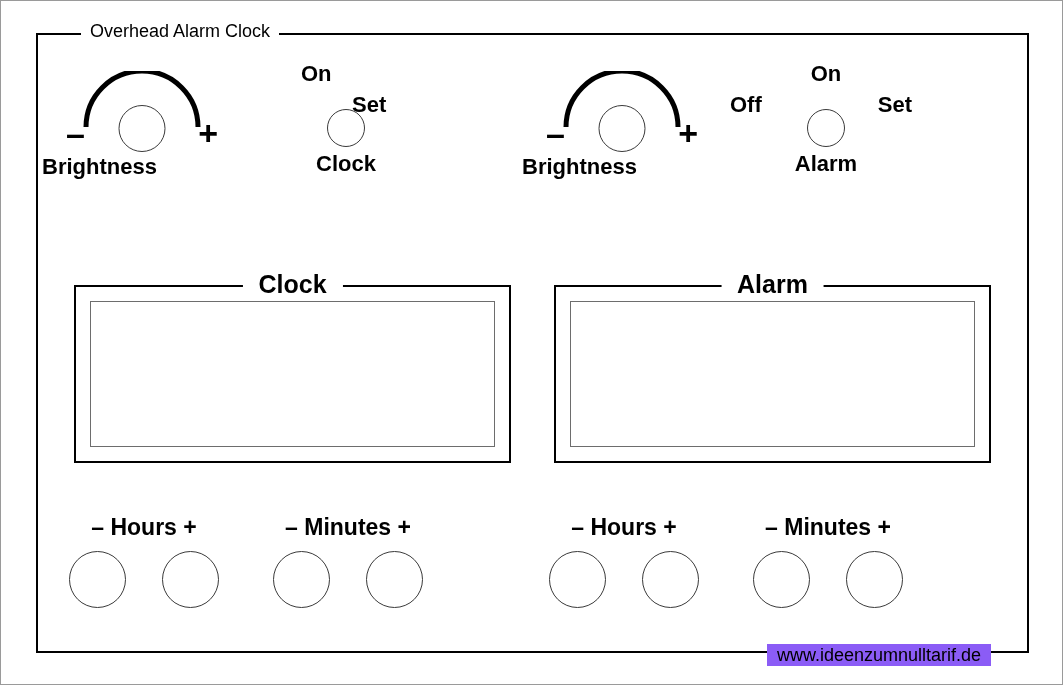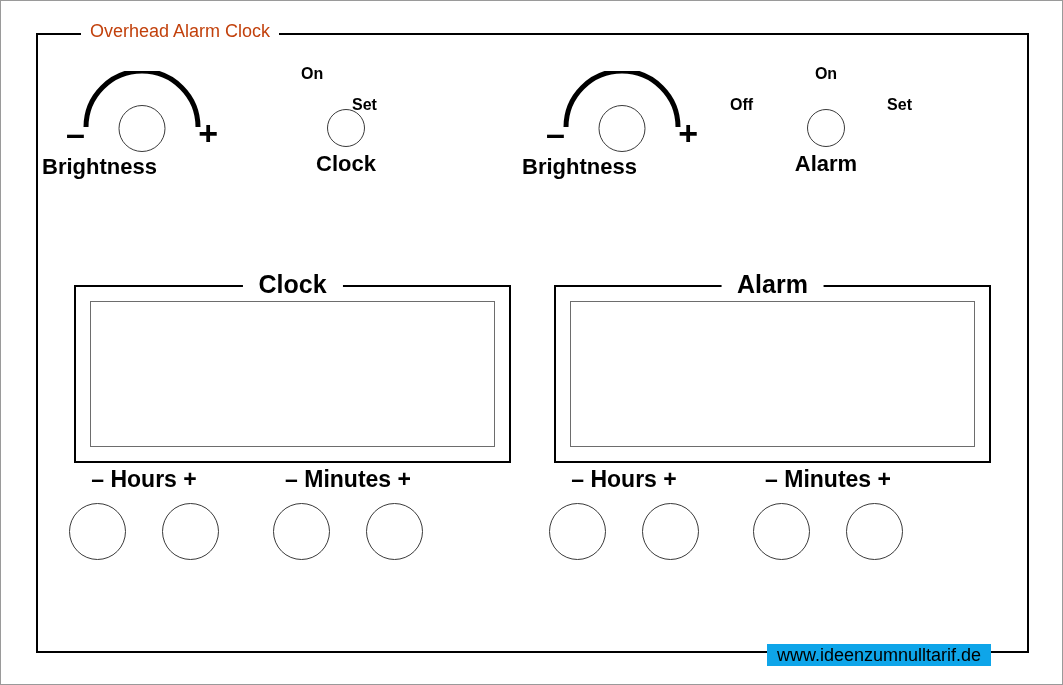--- a/index.html
+++ b/index.html
@@ -35,27 +35,27 @@
     border: 2px solid #000000;
   }
   #device-legend {
     position: absolute;
     left: 45px; top: -13px;
     background: #ffffff;
     padding: 0 9px;
     font-size: 18px;
     line-height: 22px;
     white-space: nowrap;
-    color: #c2410c;
+    color: #000000;
   }
   
   #device-url {
     position: absolute;
     right: 38px; bottom: -13px;
-    background: #0ea5e9;
+    background: #8b5cf6;
     padding: 0 10px;
     font-size: 18px;
     line-height: 22px;
     white-space: nowrap;
   }
 
   
   .knob-group {
     position: absolute;
     width: 200px; height: 110px;
@@ -102,21 +102,21 @@
     position: absolute;
     left: 50%; top: 48px;
     transform: translateX(-50%);
     width: 38px; height: 38px;
     border: 1.5px solid #3a3a3a;
     border-radius: 50%;
     background: #ffffff;
   }
   .sw-pos {
     position: absolute;
-    font-size: 16px;
+    font-size: 22px;
     font-weight: bold;
     line-height: 26px;
     white-space: nowrap;
   }
   .switch-label {
     position: absolute;
     left: 0; right: 0; top: 90px;
     text-align: center;
     font-size: 22px;
     font-weight: bold;
@@ -154,21 +154,21 @@
     position: absolute;
     left: 16px; top: 16px;
     right: 16px; bottom: 16px;
     border: 1.5px solid #6d6d6d;
     background: #ffffff;
   }
 
   
   .btn-group {
     position: absolute;
-    width: 200px; height: 120px;
+    width: 200px; height: 120px; margin-top: 48px;
   }
   .btn-caption {
     position: absolute;
     left: 0; right: 0; top: 0;
     text-align: center;
     font-size: 23px;
     font-weight: bold;
     line-height: 28px;
     white-space: nowrap;
   }

